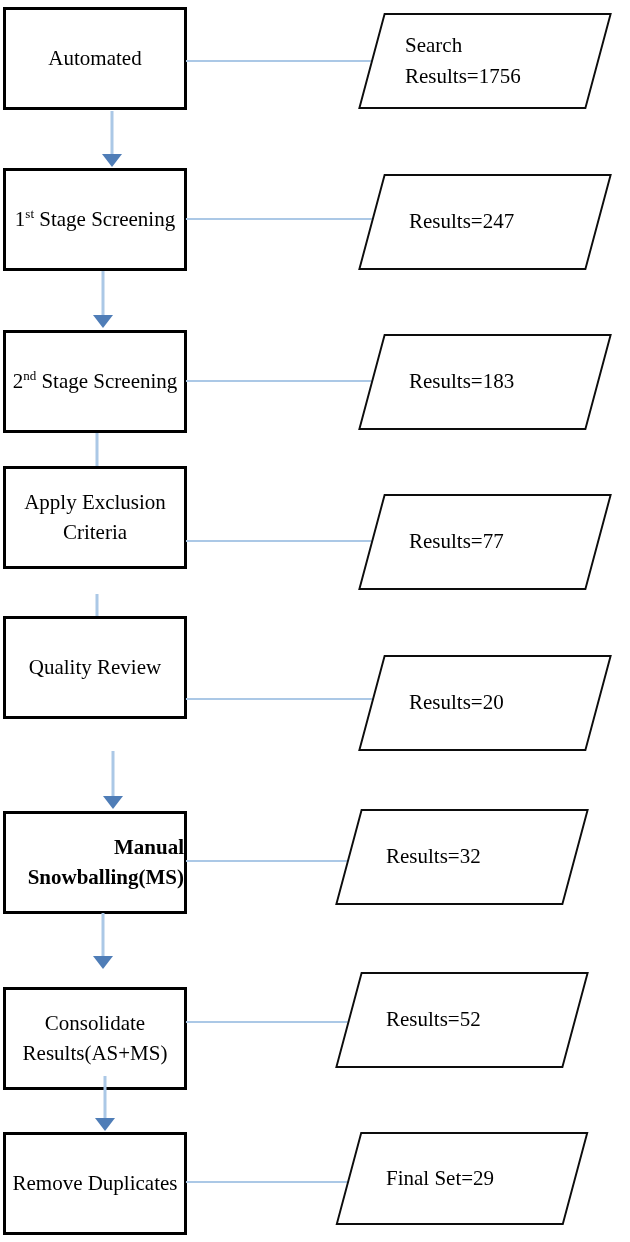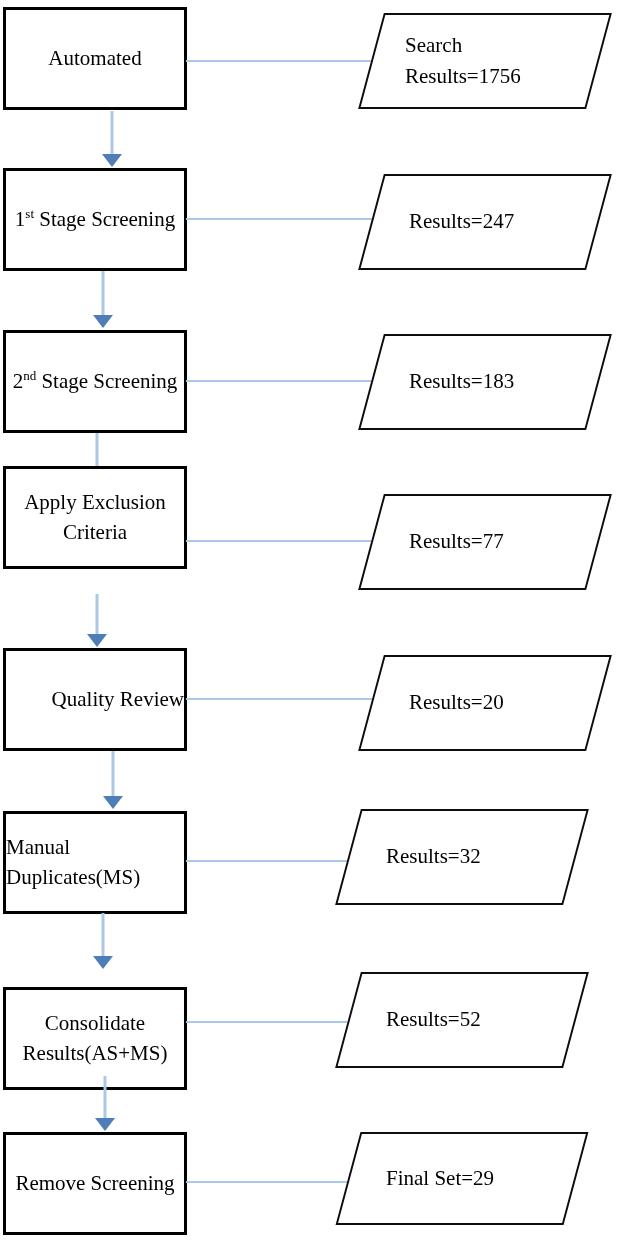--- a/index.html
+++ b/index.html
@@ -20,21 +20,21 @@
     box-sizing: border-box;
     border: 3px solid var(--color-box_border, #000000);
     background: #ffffff;
     display: flex;
     flex-direction: column;
     justify-content: center;
     text-align: center;
     font-size: 21px;
     line-height: 1.4;
   }
-  .rect.align-left { text-align: left; padding-left: 0; }
+  .rect.align-left { text-align: right; padding-left: 0; font-weight: bold; }
   .rect .line { white-space: nowrap; }
   sup { font-size: 0.62em; line-height: 0; }
   .para {
     position: absolute;
     width: 228px;
     height: 96px;
     box-sizing: border-box;
     border: 2px solid #0d0d0d;
     background: #ffffff;
     transform: skewX(-15deg);
@@ -131,37 +131,37 @@
   <div class="para" style="top:494px;left:371px;">
     <div class="para-inner">
       <div class="line">Results=77</div>
     </div>
   </div>
   <div class="varrow" style="top:594px;height:53px;left:86px;">
     <div class="shaft"></div>
     <div class="head"></div>
   </div>
 
-  <div class="rect" style="top:648px;text-align:right;">
+  <div class="rect" style="top:616px;">
     <div class="line">Quality Review</div>
   </div>
   <div class="hline" style="top:698px;left:186px;width:186px;"></div>
   <div class="para" style="top:655px;left:371px;">
     <div class="para-inner">
       <div class="line">Results=20</div>
     </div>
   </div>
   <div class="varrow" style="top:751px;height:58px;left:102px;">
     <div class="shaft"></div>
     <div class="head"></div>
   </div>
 
   <div class="rect align-left" style="top:811px;">
     <div class="line">Manual</div>
-    <div class="line">Duplicates(MS)</div>
+    <div class="line">Snowballing(MS)</div>
   </div>
   <div class="hline" style="top:860px;left:186px;width:163px;"></div>
   <div class="para" style="top:809px;left:348px;">
     <div class="para-inner">
       <div class="line">Results=32</div>
     </div>
   </div>
   <div class="varrow" style="top:913px;height:56px;left:92px;">
     <div class="shaft"></div>
     <div class="head"></div>
@@ -176,21 +176,21 @@
     <div class="para-inner">
       <div class="line">Results=52</div>
     </div>
   </div>
   <div class="varrow" style="top:1076px;height:55px;left:94px;">
     <div class="shaft"></div>
     <div class="head"></div>
   </div>
 
   <div class="rect" style="top:1132px;">
-    <div class="line">Remove Screening</div>
+    <div class="line">Remove Duplicates</div>
   </div>
   <div class="hline" style="top:1181px;left:186px;width:163px;"></div>
   <div class="para" style="top:1132px;left:348px;height:93px;">
     <div class="para-inner">
       <div class="line">Final Set=29</div>
     </div>
   </div>
 
 </div>
 

